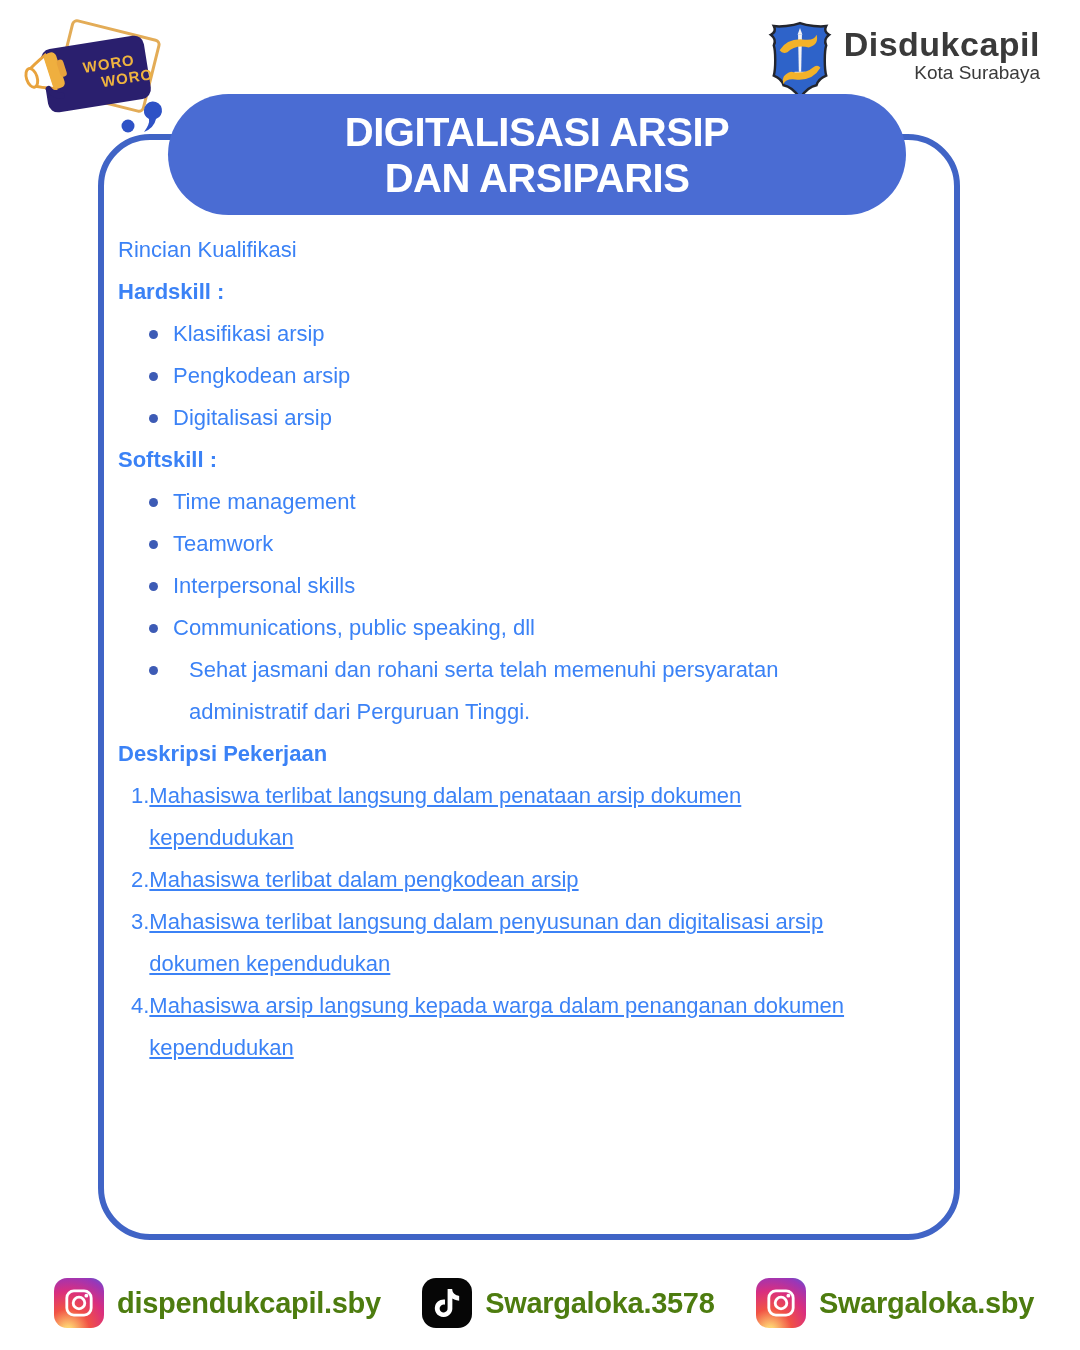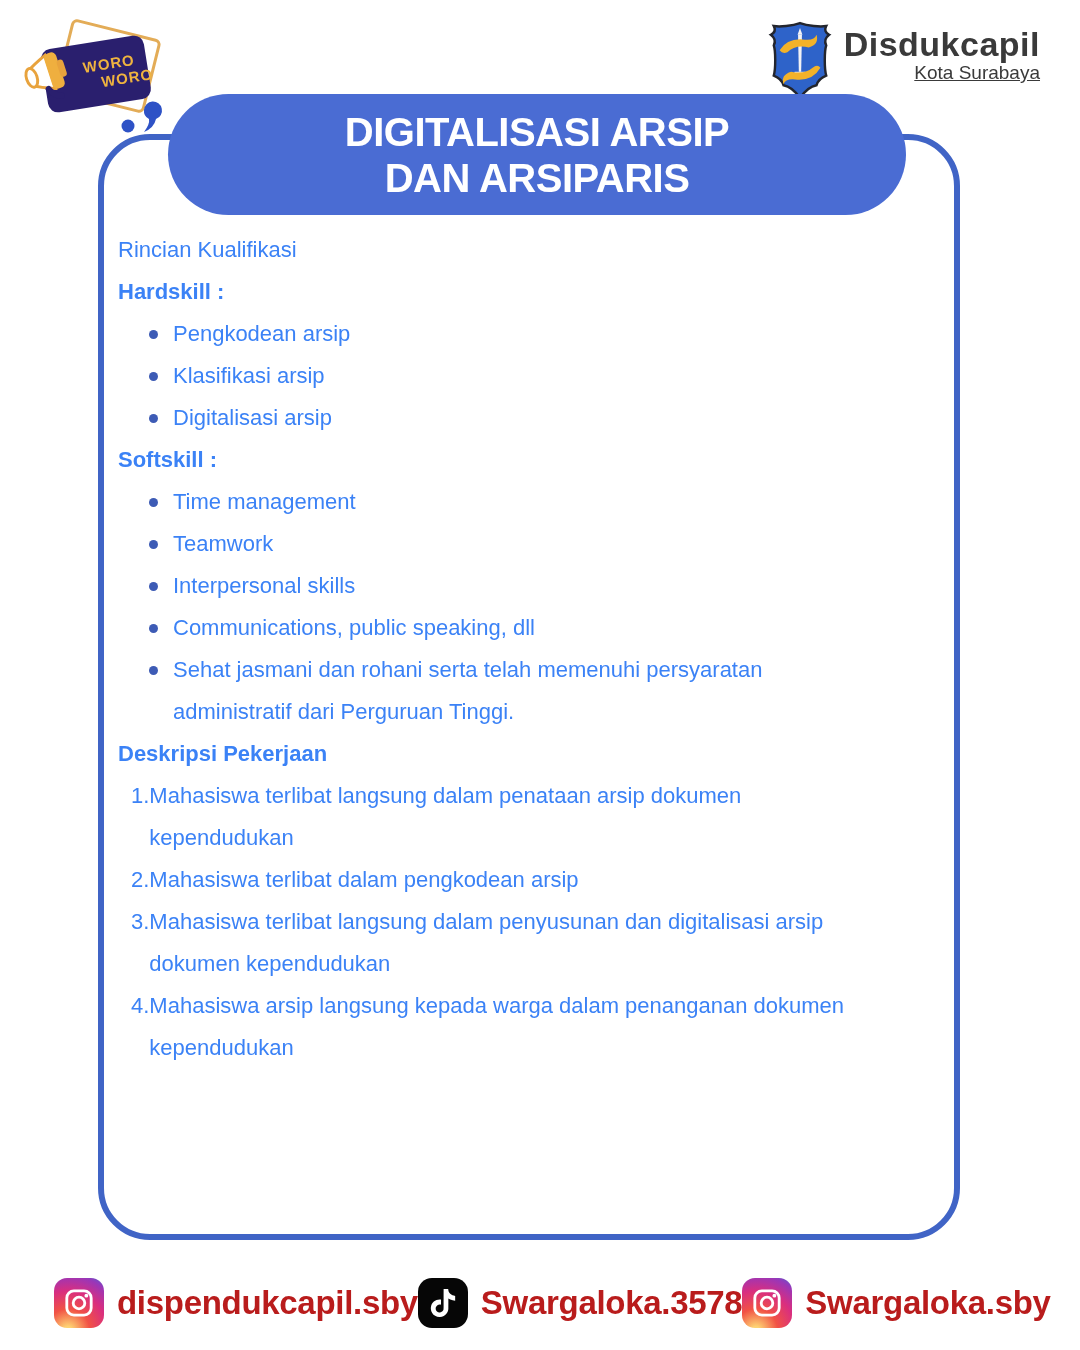--- a/index.html
+++ b/index.html
@@ -24,21 +24,21 @@
   .woro-badge .wline { color:#EFB33F; font-weight:bold; font-size:15px; letter-spacing:1px; line-height:17px; }
   .wline.l1 { margin-left:40px; }
   .wline.l2 { margin-left:56px; }
   .woro-mega { position:absolute; left:-6px; top:18px; z-index:3; }
   .woro-marks { position:absolute; left:92px; top:76px; z-index:3; }
 
   
   .agency { position:absolute; right:40px; top:20px; display:flex; align-items:flex-start; gap:10px; }
   .agency-text { padding-top:6px; }
   .agency-name { font-size:34px; font-weight:600; color:#3A3A3A; letter-spacing:0.5px; line-height:36px; }
-  .agency-sub { font-size:19px; color:#3A3A3A; text-align:right; line-height:22px;text-decoration:underline; }
+  .agency-sub { font-size:19px; color:#3A3A3A; text-align:right; line-height:22px; }
 
   
   .card {
     position:absolute; left:98px; top:134px; width:862px; height:1106px;
     border:6px solid #4064C6; border-radius:52px; background:#ffffff; z-index:1;
   }
 
   
   .pill {
     position:absolute; left:168px; top:94px; width:738px; height:121px;
@@ -53,30 +53,30 @@
   .content {
     position:absolute; left:118px; top:229px; width:830px; z-index:2;
     color:#3b82f6; font-size:22px; line-height:42px;
   }
   .heading { font-weight:bold; }
   ul.blist, ol.nlist { list-style:none; }
   .b-item { display:flex; }
   .b-dot { flex:none; width:9px; height:9px; border-radius:50%; background:#3D5BB5; margin:17px 15px 0 31px; }
   .n-item { display:flex; }
   .n-num { flex:none; margin-left:13px; white-space:pre; }
-  .n-txt { max-width:712px; }
-  .narrow { max-width:700px; }
+  .n-txt { max-width:712px;text-decoration:underline; }
+  .narrow { max-width:700px;margin-left:16px; }
 
   
   .footer {
     position:absolute; left:54px; right:46px; top:1278px; z-index:2;
     display:flex; justify-content:space-between; align-items:center;
   }
   .social { display:flex; align-items:center; gap:13px; }
-  .handle { font-size:33px; font-weight:700; color:#b91c1c; letter-spacing:-0.3px; }
+  .handle { font-size:29px; font-weight:700; color:#4d7c0f; letter-spacing:-0.3px; }
   .ig-icon {
     width:50px; height:50px; border-radius:13px; flex:none;
     background:radial-gradient(circle at 28% 105%, #FED373 6%, #F15245 34%, #D92E7F 62%, #9B36B7 86%, #515ECF 100%);
     display:flex; align-items:center; justify-content:center;
   }
   .tt-icon {
     width:50px; height:50px; border-radius:14px; flex:none; background:#060606;
     display:flex; align-items:center; justify-content:center;
   }
 </style>
@@ -134,25 +134,25 @@
     <div class="tline">DAN ARSIPARIS</div>
   </div>
 
   <div class="content">
     <div>Rincian Kualifikasi</div>
 
     <div class="heading">Hardskill :</div>
     <ul class="blist">
       <li class="b-item">
           <span class="b-dot"></span>
+          <span class="b-txt">Klasifikasi arsip</span>
+        </li>
+      <li class="b-item">
+          <span class="b-dot"></span>
           <span class="b-txt">Pengkodean arsip</span>
-        </li>
-      <li class="b-item">
-          <span class="b-dot"></span>
-          <span class="b-txt">Klasifikasi arsip</span>
         </li>
       <li class="b-item">
           <span class="b-dot"></span>
           <span class="b-txt">Digitalisasi arsip</span>
         </li>
     </ul>
 
     <div class="heading">Softskill :</div>
     <ul class="blist">
       <li class="b-item">

